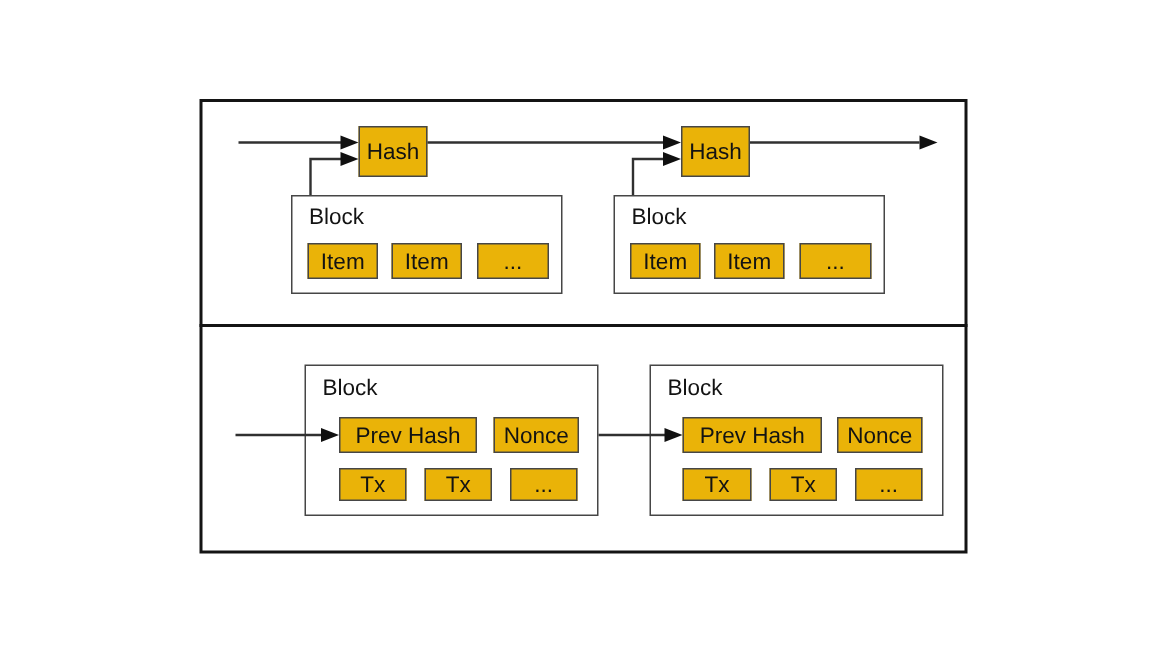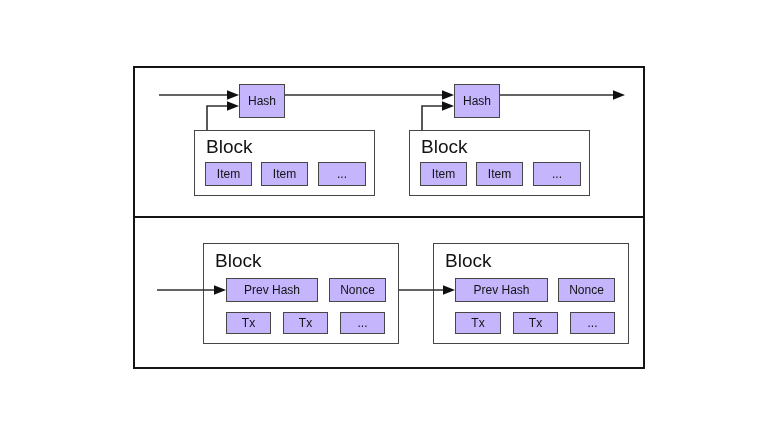--- a/index.html
+++ b/index.html
@@ -36,33 +36,33 @@
     background: #141414;
   }
   .blockbox {
     position: absolute;
     box-sizing: border-box;
     border: 1.5px solid #464646;
     background: #ffffff;
   }
   .blocklabel {
     position: absolute;
-    font-size: 19px;
+    font-size: 15px;
     color: #131313;
     white-space: nowrap;
   }
   .box {
     position: absolute;
     box-sizing: border-box;
     border: 1.4px solid #464646;
-    background: #c4b5fd;
+    background: #eab308;
     display: flex;
     align-items: center;
     justify-content: center;
-    font-size: 12px;
+    font-size: 15px;
     color: #131313;
     white-space: nowrap;
   }
   .arrows {
     position: absolute;
     left: 0;
     top: 0;
     width: 780px;
     height: 437px;
     pointer-events: none;

